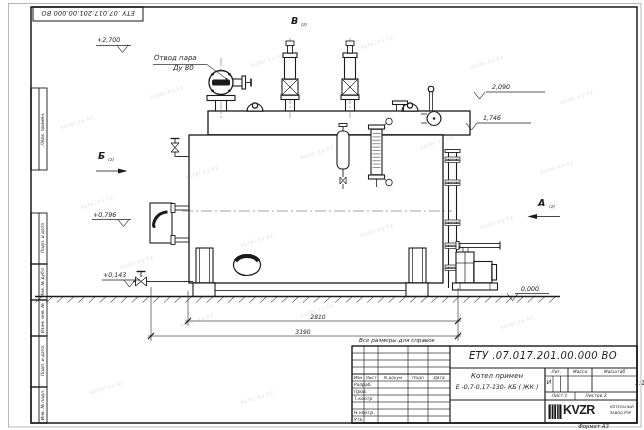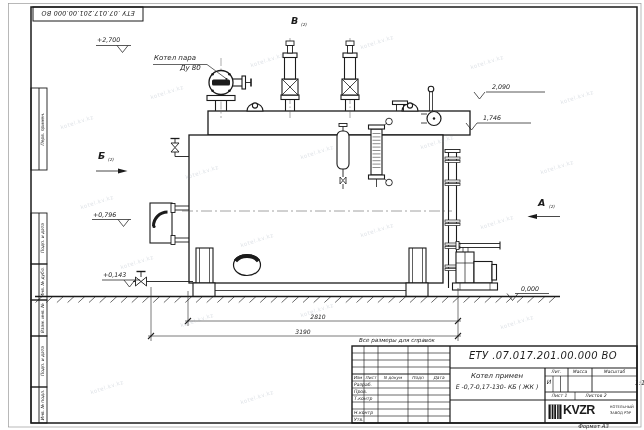--- a/index.html
+++ b/index.html
@@ -283,22 +283,22 @@
 
   <span class="t flip" style="left:88px;top:9.5px;font-size:6.4px;letter-spacing:.2px">ЕТУ .07.017.201.00.000  ВО</span>
 
   <span class="t rot" style="left:43px;top:129px;font-size:4.4px">Перв. примен.</span>
   <span class="t rot" style="left:43px;top:238px;font-size:4.4px">Подп. и дата</span>
   <span class="t rot" style="left:43px;top:282px;font-size:4.4px">Инв. № дубл.</span>
   <span class="t rot" style="left:43px;top:318px;font-size:4.4px">Взам. инв. №</span>
   <span class="t rot" style="left:43px;top:361px;font-size:4.4px">Подп. и дата</span>
   <span class="t rot" style="left:43px;top:405px;font-size:4.4px">Инв. № подл.</span>
 
-  <span class="t" style="left:154px;top:54.5px;font-size:7px">Котел пара</span>
-  <span class="t" style="left:180px;top:65px;font-size:7px">Ду 80</span>
+  <span class="t" style="left:154px;top:54.5px;font-size:7px">Отвод пара</span>
+  <span class="t" style="left:173px;top:65px;font-size:7px">Ду 80</span>
 
   <span class="t" style="left:97px;top:37px;font-size:6.3px">+2,700</span>
   <span class="t" style="left:492px;top:84px;font-size:6.3px">2,090</span>
   <span class="t" style="left:483px;top:115px;font-size:6.3px">1,746</span>
   <span class="t" style="left:93px;top:211.5px;font-size:6.3px">+0,796</span>
   <span class="t" style="left:103px;top:272px;font-size:6.3px">+0,143</span>
   <span class="t" style="left:521px;top:285.5px;font-size:6.3px">0,000</span>
 
   <span class="t b" style="left:98px;top:151px;font-size:9.5px">Б</span>
   <span class="t" style="left:108px;top:157.5px;font-size:4.2px">(2)</span>

